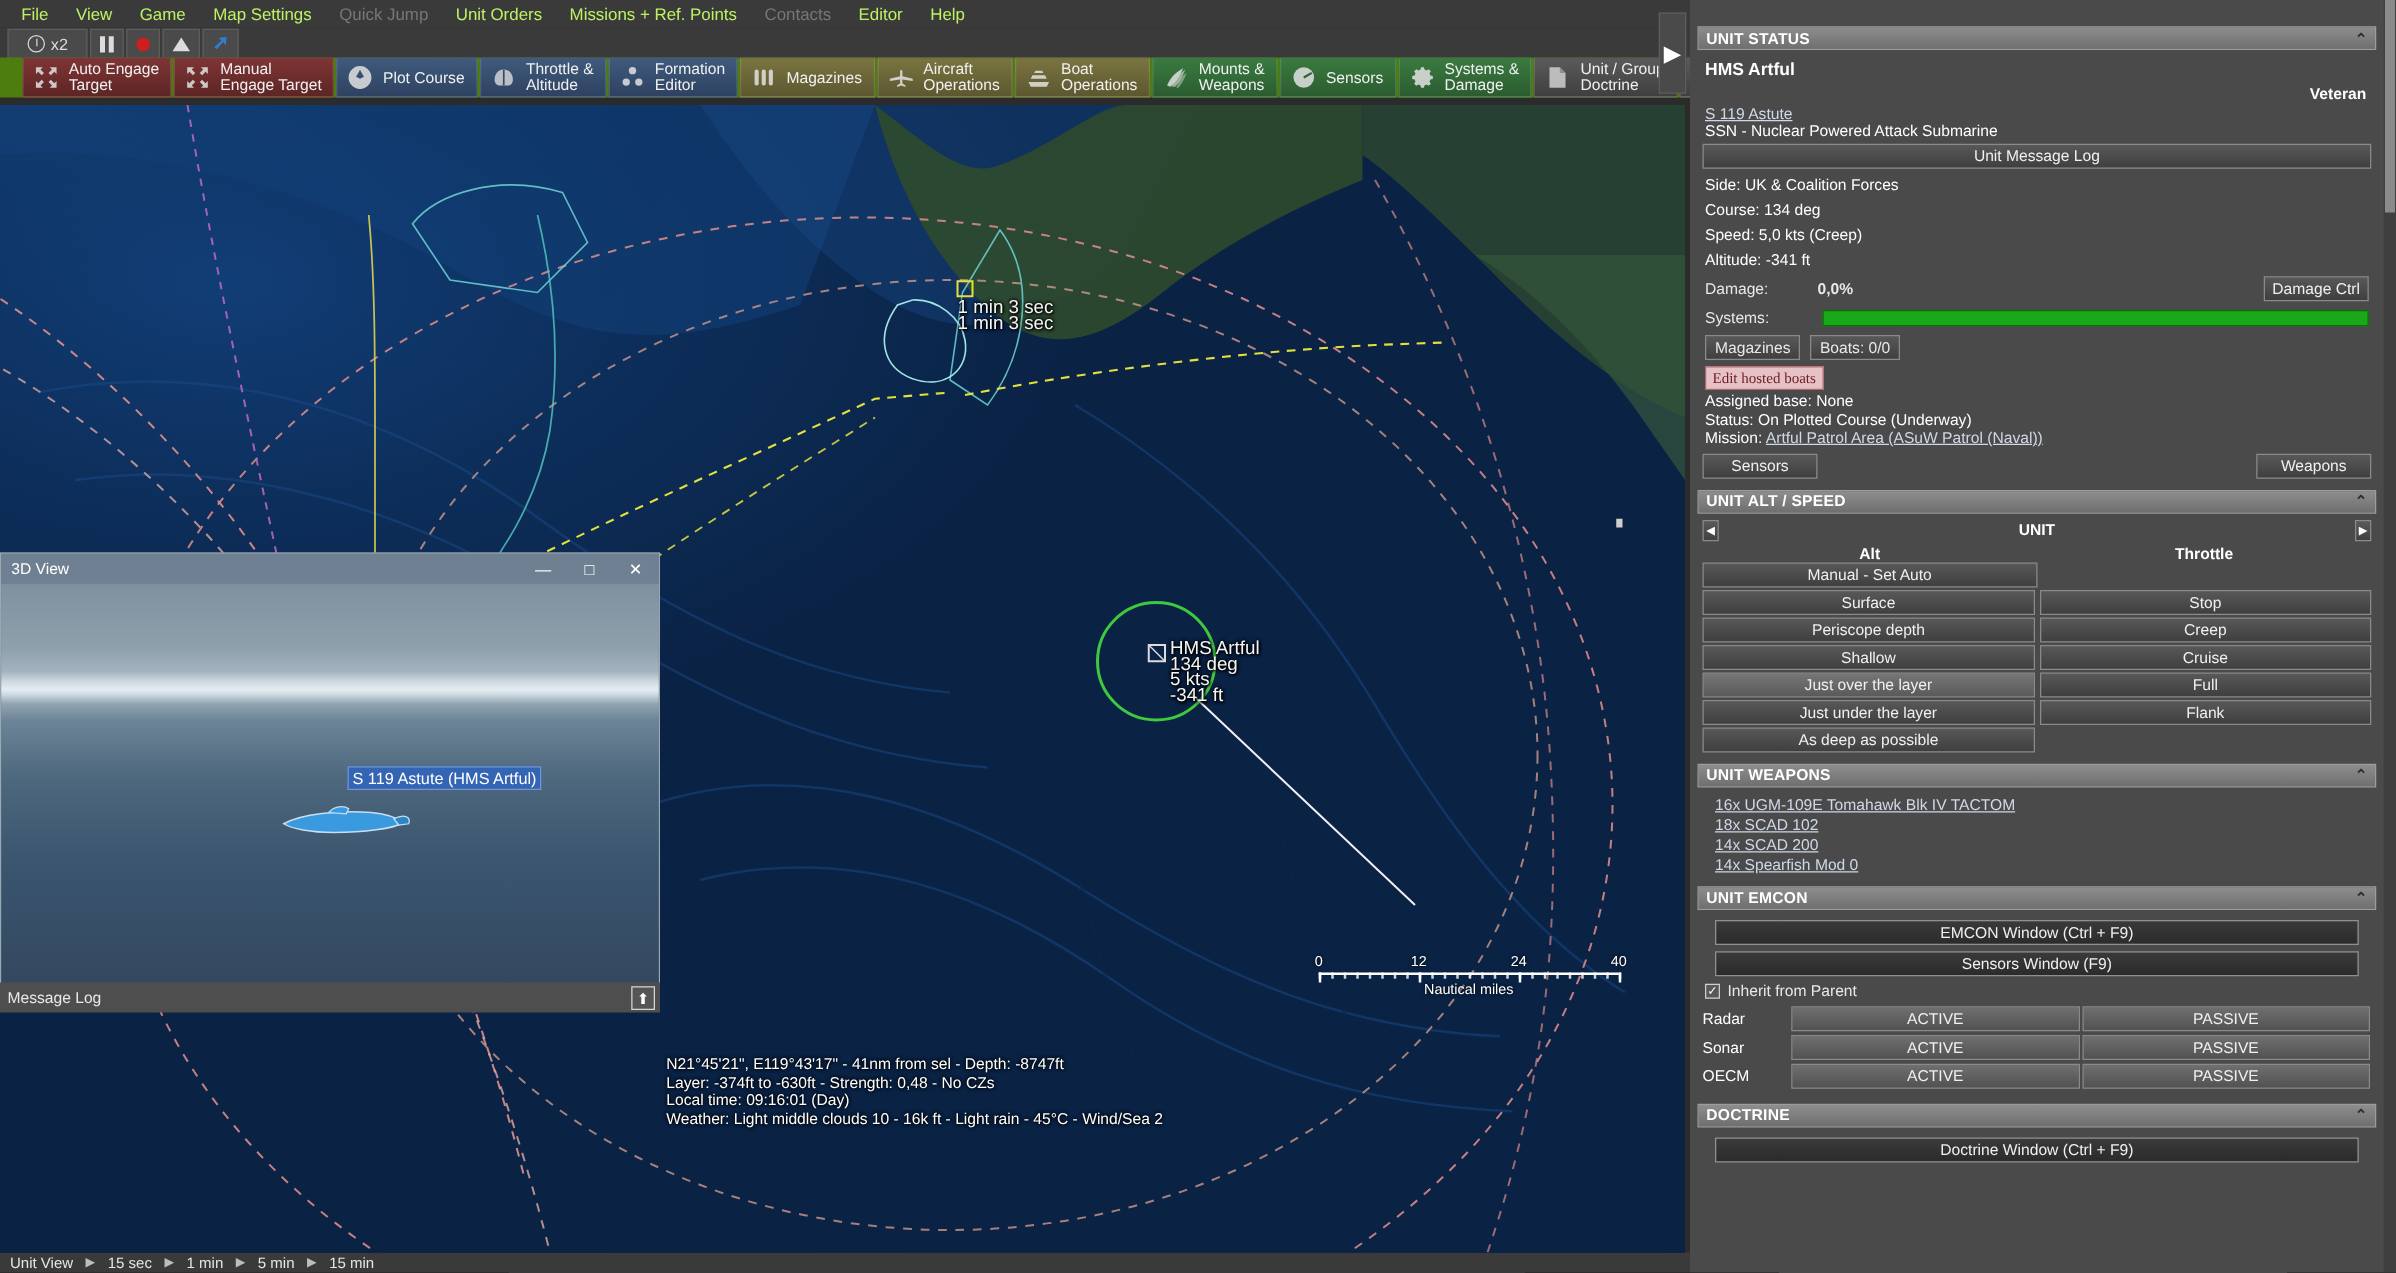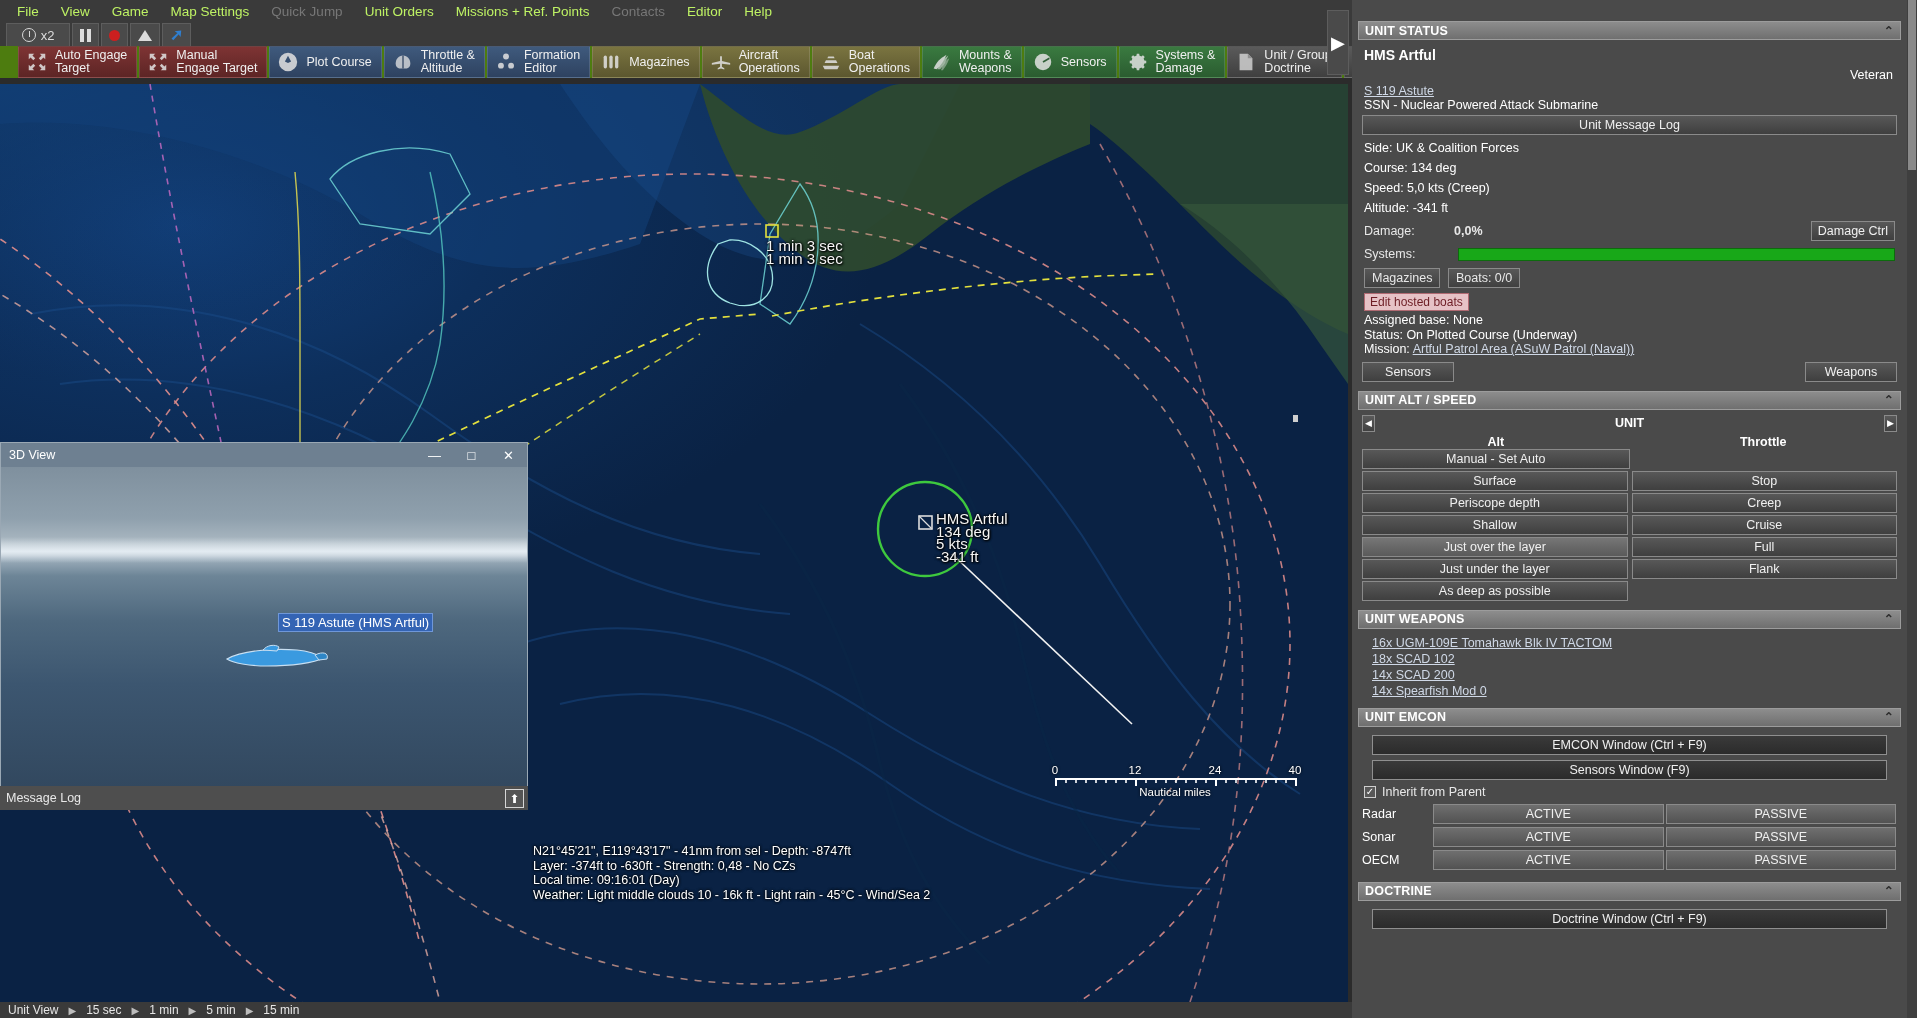--- a/index.html
+++ b/index.html
@@ -187,21 +187,21 @@
     height: 19px; background: linear-gradient(180deg,#8d8d8d,#6f6f6f);
     border: 1px solid #9c9c9c;
     display: flex; align-items: center; padding: 0 6px;
     font-size: 12.5px; font-weight: bold; color: #fff; letter-spacing: .2px;
     margin-top: 5px;
   }
   .sec-head .chev { margin-left: auto; font-size: 12px; color: #2c2c2c; }
   .sec-body { padding: 3px 4px 4px 4px; }
 
   .unit-title { font-size: 14px; font-weight: bold; color: #fff; padding: 4px 2px 2px 2px; }
-  .vet { text-align: right; font-weight: normal; font-size: 12.5px; color:#fff; padding-right: 4px; padding-top:3px; }
+  .vet { text-align: right; font-weight: bold; font-size: 12.5px; color:#fff; padding-right: 4px; padding-top:3px; }
   .link { color: #cfd8e6; text-decoration: underline; cursor: pointer; }
   .cls-line { font-size: 12.5px; line-height: 14px; color:#fff; }
   .btn {
     background: linear-gradient(180deg,#585858,#3f3f3f);
     border: 1px solid #8a8a8a; color: #f0f0f0;
     font-size: 12.5px; padding: 2px 6px; text-align: center; cursor: pointer;
   }
   .btn.dark { background: linear-gradient(180deg,#3a3a3a,#2b2b2b); border-color:#8f8f8f; }
   .btn.full { display: block; width: 100%; margin: 3px 0; }
   .kv { font-size: 12.5px; color: #fff; padding: 3px 2px; }
@@ -622,21 +622,21 @@
           <span class="btn">Damage Ctrl</span>
         </div>
         <div class="kv-row">
           <span style="width:86px;">Systems:</span>
           <span class="sysbar"></span>
         </div>
         <div style="padding:4px 2px 2px 2px;">
           <span class="chip">Magazines</span>
           <span class="chip">Boats: 0/0</span>
         </div>
-        <div style="padding-left:2px;">
+        <div style="padding-left:2px;font-family:Liberation Serif, serif;">
           <span class="edit-hosted">Edit hosted boats</span>
         </div>
         <div class="stat-line" style="padding-left:2px;">Assigned base: None</div>
         <div class="stat-line" style="padding-left:2px;">Status: On Plotted Course (Underway)</div>
         <div class="stat-line" style="padding-left:2px;"><span>Mission: </span><span class="link">Artful Patrol Area  (ASuW Patrol (Naval))</span></div>
         <div class="two-btn">
           <div class="btn">Sensors</div>
           <div class="btn">Weapons</div>
         </div>
       </div>

